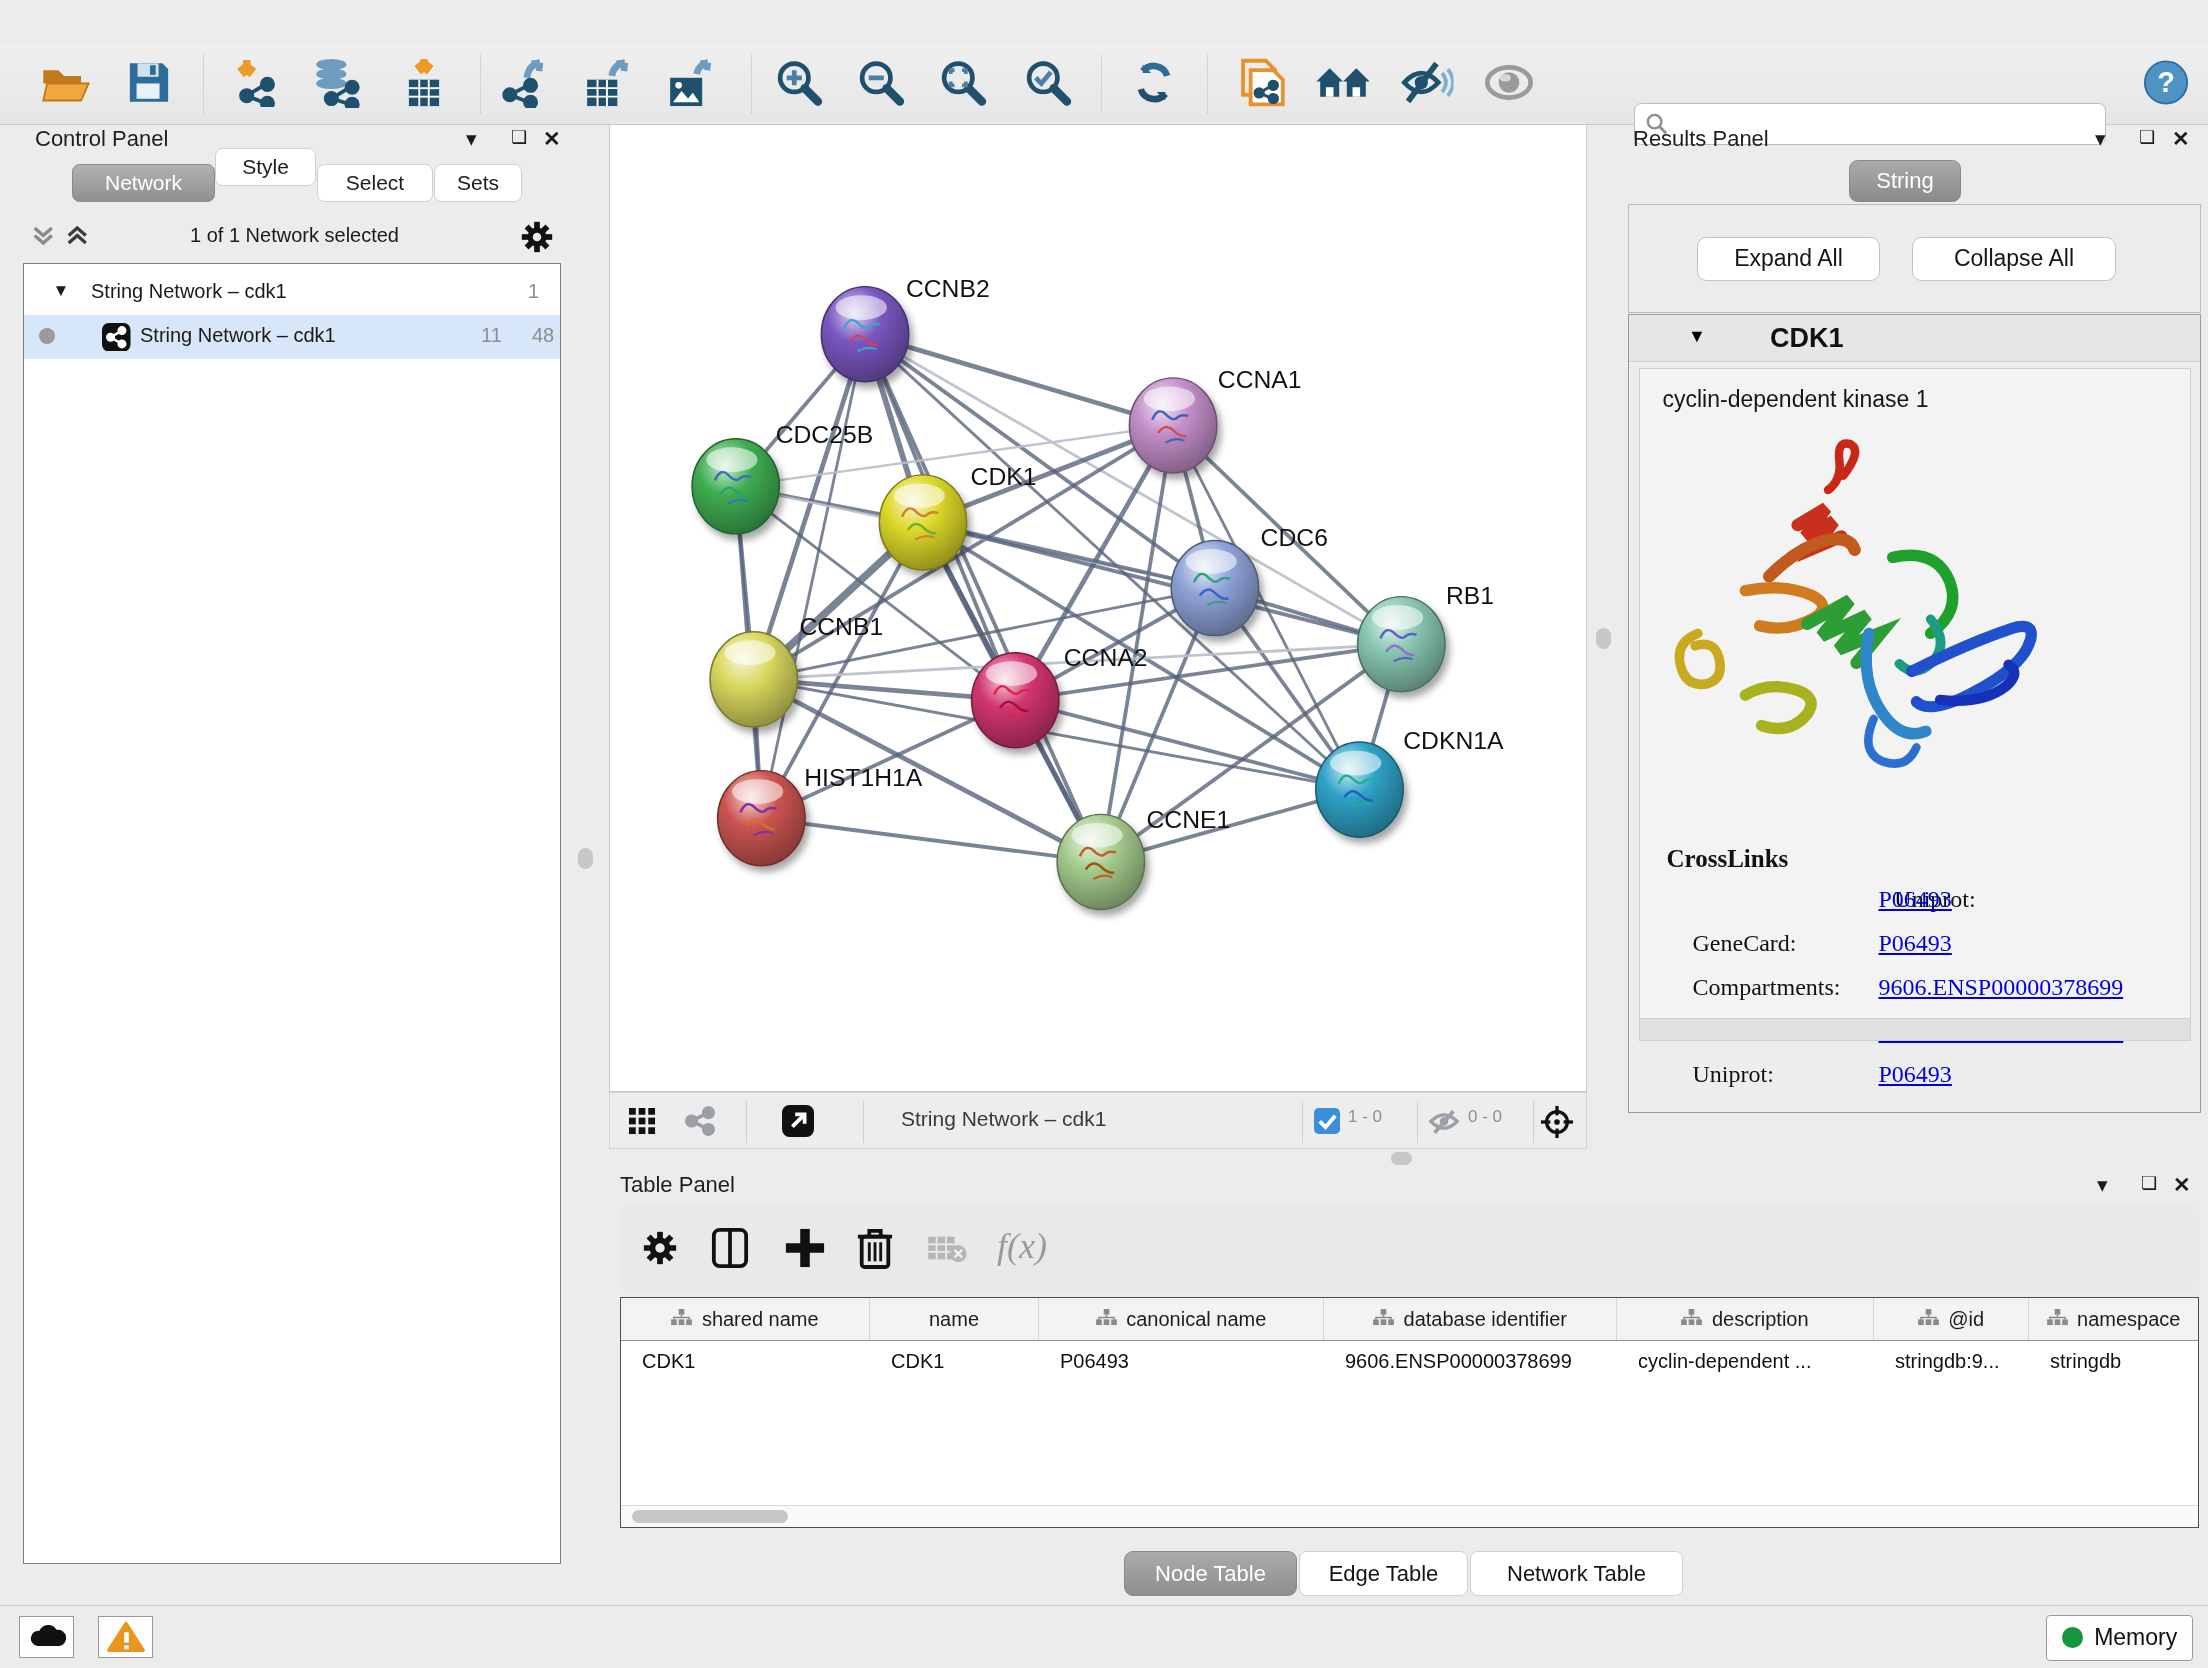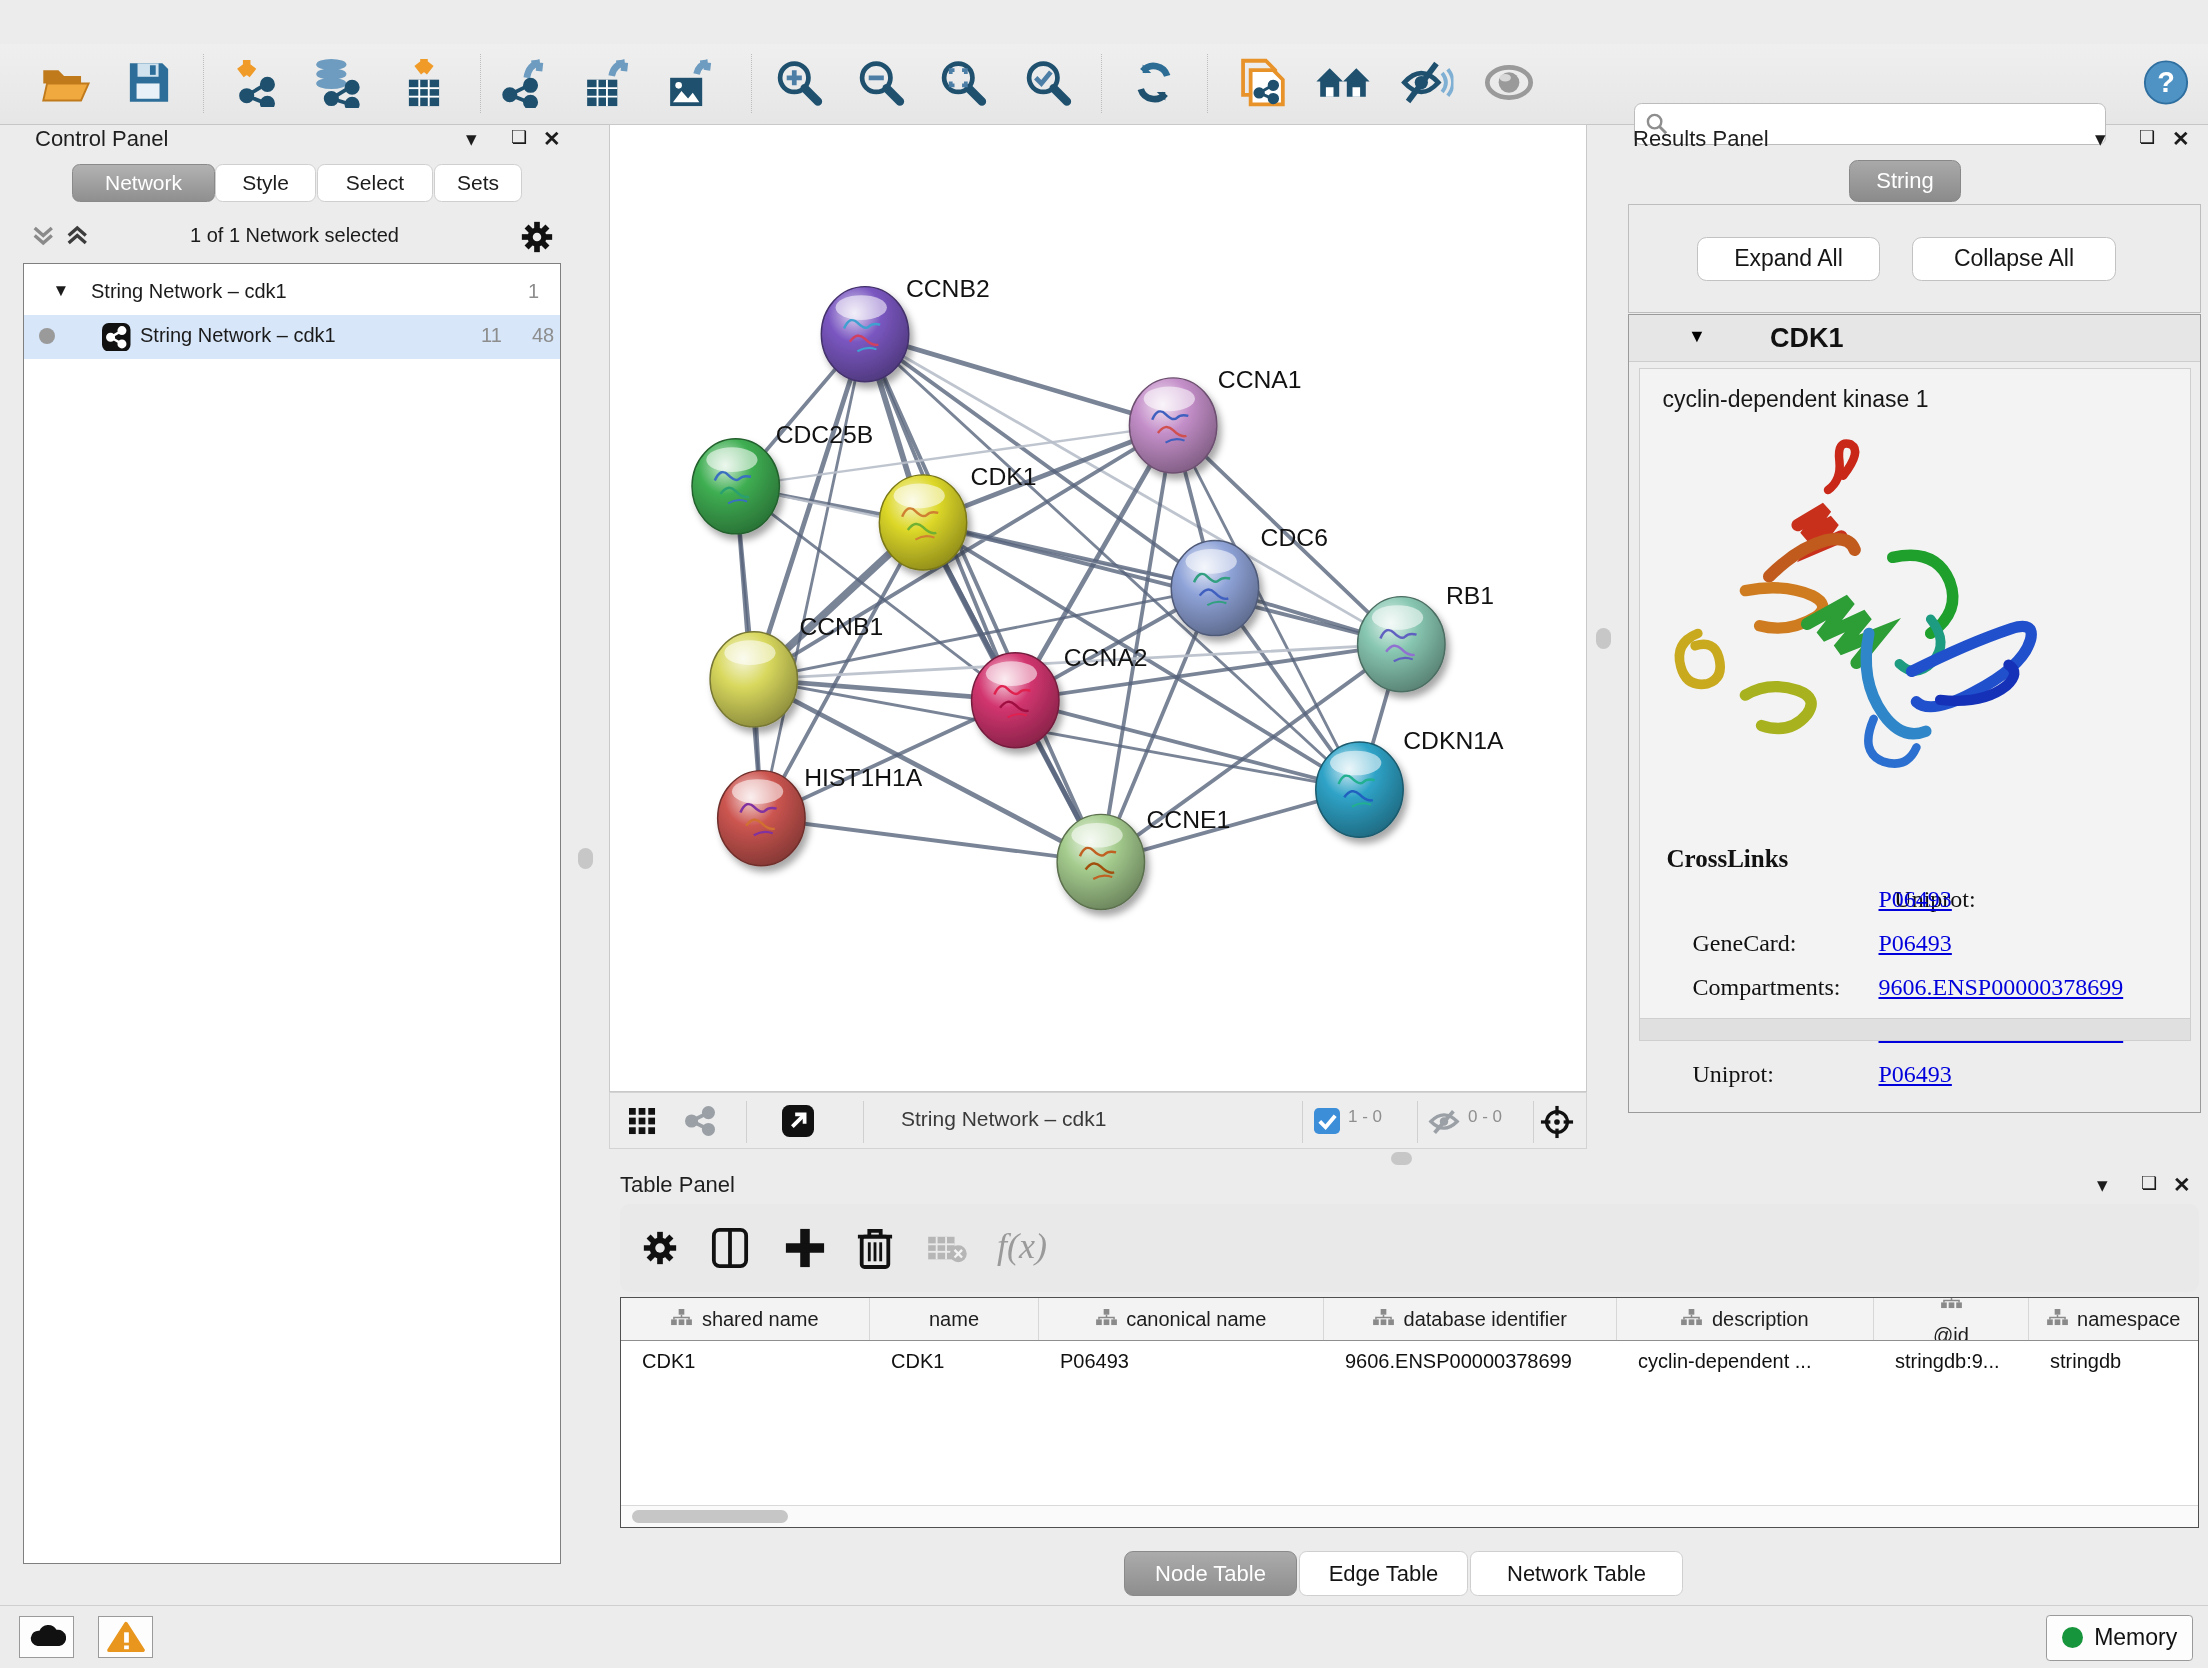--- a/index.html
+++ b/index.html
@@ -259,21 +259,21 @@
           <text x="25" y="35" text-anchor="middle" font-size="30" font-weight="bold" fill="#fff" font-family="Liberation Sans,sans-serif">?</text>
         </svg></span>
   </div>
 
   <div class="panel-title" style="left:35px;top:126px">Control Panel</div>
   <span class="ph-ico" style="left:466px;top:127px">▾</span>
   <span class="ph-ico" style="left:511px;top:126px;font-size:18px">❏</span>
   <span class="ph-ico" style="left:543px;top:127px;font-weight:bold">✕</span>
 
   <div class="tab sel" style="left:72px;top:164px;width:141px">Network</div>
-  <div class="tab" style="left:215px;top:164px;width:99px">Style</div>
+  <div class="tab" style="left:215px;top:148px;width:99px">Style</div>
   <div class="tab" style="left:317px;top:164px;width:114px">Select</div>
   <div class="tab" style="left:434px;top:164px;width:86px">Sets</div>
 
   <span style="position:absolute;left:28.5px;top:222px">
     <svg width="28.5" height="27" viewBox="0 0 30 28">
         <g stroke="#8a8a8a" stroke-width="3.5" fill="none">
           <path d="M6 6 l9 8 9 -8"></path>
           <path d="M6 14 l9 8 9 -8"></path>
         </g>
       </svg></span>
@@ -749,21 +749,21 @@
                 <rect x="0" y="11" width="6" height="6"></rect>
                 <rect x="8" y="11" width="6" height="6"></rect>
                 <rect x="16" y="11" width="6" height="6"></rect>
               </g>
               <g stroke="#8a8a8a" stroke-width="1.6" fill="none">
                 <path d="M11 6 v3 M3 11 v-2 h16 v2"></path>
               </g>
             </svg></span>
           <span>description</span>
         </div>
-        <div class="th" style="width: 155px; flex-direction: column;">
+        <div class="th" style="width: 155px;">
           <span><svg width="21" height="17" viewBox="0 0 22 18">
               <g fill="#8a8a8a">
                 <rect x="8" y="0" width="6" height="6"></rect>
                 <rect x="0" y="11" width="6" height="6"></rect>
                 <rect x="8" y="11" width="6" height="6"></rect>
                 <rect x="16" y="11" width="6" height="6"></rect>
               </g>
               <g stroke="#8a8a8a" stroke-width="1.6" fill="none">
                 <path d="M11 6 v3 M3 11 v-2 h16 v2"></path>
               </g>

